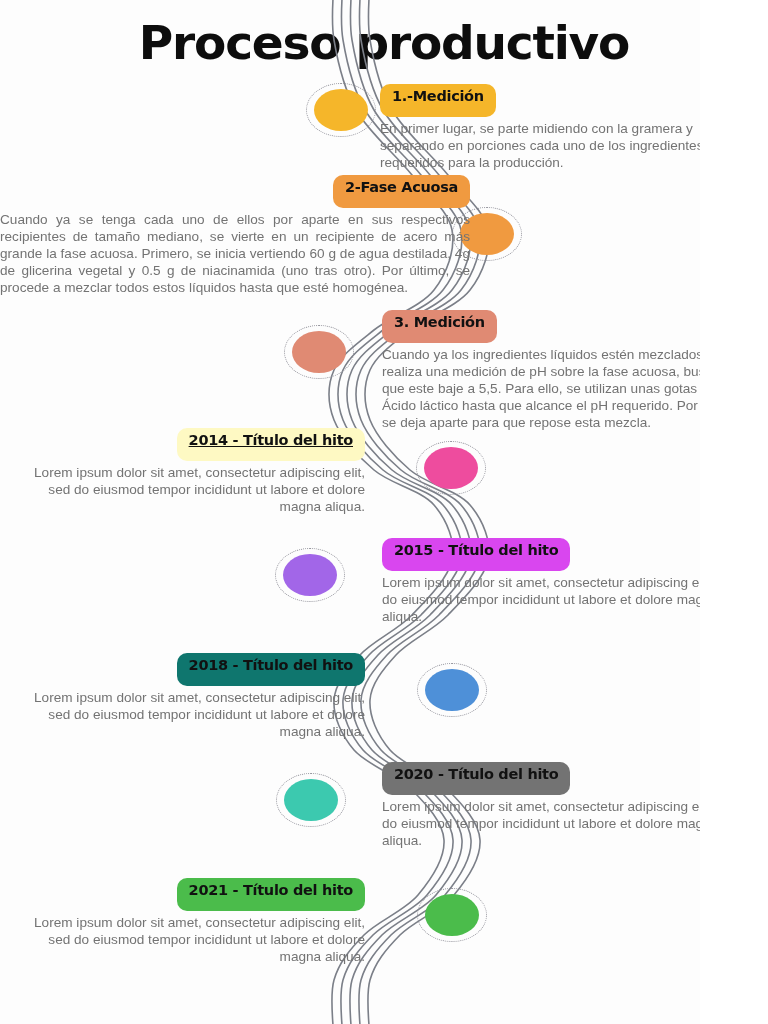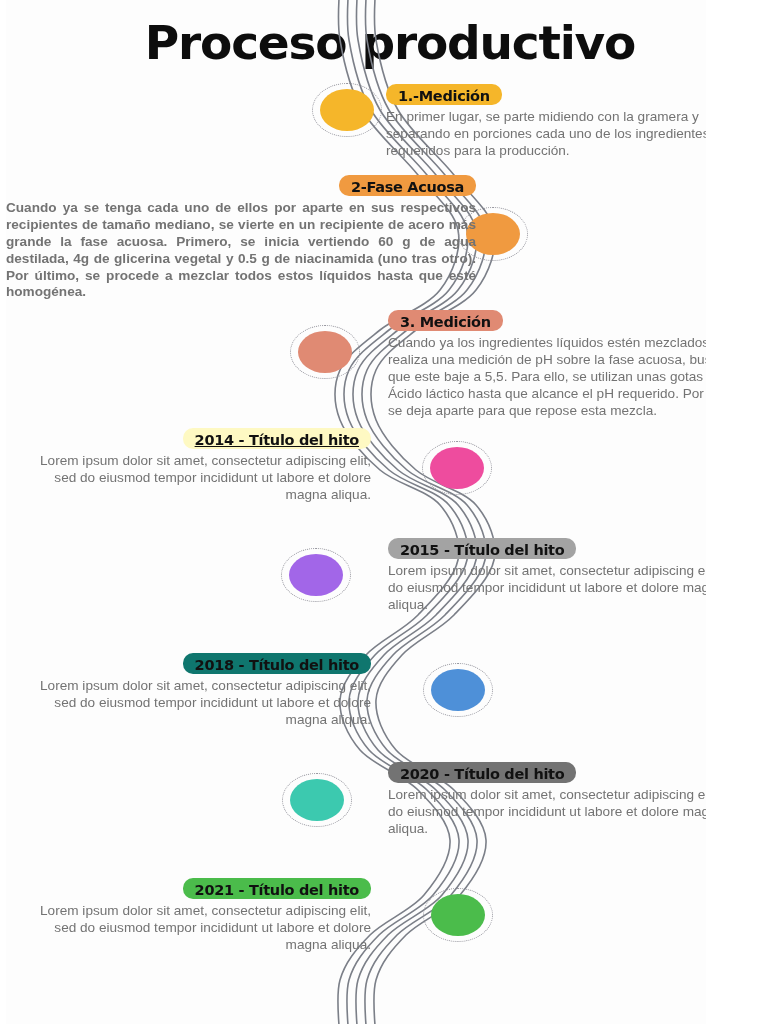--- a/index.html
+++ b/index.html
@@ -14,21 +14,20 @@
     overflow: hidden;
     position: relative;
   }
 
   #page {
     position: relative;
     width: 700px;
     height: 1024px;
     background: #fdfdfd;
     overflow: hidden;
-    margin-left: 6px;
   }
 
   
   #title {
     position: absolute;
     left: 0;
     top: 18px;
     width: 768px;
     text-align: center;
     font-family: "DejaVu Sans", sans-serif;
@@ -75,21 +74,21 @@
 
   
   .block {
     position: absolute;
   }
   .block.right { text-align: left; }
   .block.left  { text-align: right; }
 
   .badge {
     display: inline-block;
-    padding: 3px 12px 0 12px;
+    padding: 3px 12px 12px 12px;
     border-radius: 10px;
     font-family: "DejaVu Sans", sans-serif;
     font-weight: bold;
     font-size: 14.5px;
     letter-spacing: -0.3px;
     color: #111111;
     white-space: nowrap;
     line-height: 1.25;
   }
 
@@ -97,21 +96,20 @@
     margin-top: 4px;
     font-family: "Liberation Sans", sans-serif;
     font-size: 13.6px;
     line-height: 1.24;
     color: #737373;
     font-weight: 500;
   }
   .body.justify {
     text-align: justify;
     text-align-last: left;
-    font-weight: bold;
   }
 </style>
 </head>
 <body>
 
 <div id="page">
 
   <div id="title">Proceso productivo</div>
 
   <svg id="ribbon" viewBox="0 0 768 1024" preserveAspectRatio="none" aria-hidden="true">
@@ -156,19 +154,19 @@
       <div class="node" style="left: 417px; top: 888px;">
         <div class="ring"></div>
         <div class="dot" style="background: rgb(75, 188, 75);"></div>
       </div>
     </div>
   <div id="blocks-layer">
       <div class="block right" style="left: 380px; top: 84px; width: 372px;"><div class="badge" style="background: rgb(245, 182, 42);">1.-Medición</div><div class="body">En primer lugar, se parte midiendo con la gramera y separando en porciones cada uno de los ingredientes requeridos para la producción.</div></div>
       <div class="block left" style="left: 0px; top: 175px; width: 470px;"><div class="badge" style="background: rgb(240, 154, 64);">2-Fase Acuosa</div><div class="body justify">Cuando ya se tenga cada uno de ellos por aparte en sus respectivos recipientes de tamaño mediano, se vierte en un recipiente de acero más grande la fase acuosa. Primero, se inicia vertiendo 60 g de agua destilada, 4g de glicerina vegetal y 0.5 g de niacinamida (uno tras otro). Por último, se procede a mezclar todos estos líquidos hasta que esté homogénea.</div></div>
       <div class="block right" style="left: 382px; top: 310px; width: 370px;"><div class="badge" style="background: rgb(224, 138, 115);">3. Medición</div><div class="body">Cuando ya los ingredientes líquidos estén mezclados, se realiza una medición de pH sobre la fase acuosa, buscando que este baje a 5,5. Para ello, se utilizan unas gotas de Ácido láctico hasta que alcance el pH requerido. Por último, se deja aparte para que repose esta mezcla.</div></div>
       <div class="block left" style="left: 10px; top: 428px; width: 355px;"><div class="badge" style="background: #fef9c3; text-decoration: underline;">2014 - Título del hito</div><div class="body">Lorem ipsum dolor sit amet, consectetur adipiscing elit, sed do eiusmod tempor incididunt ut labore et dolore magna aliqua.</div></div>
-      <div class="block right" style="left: 382px; top: 538px; width: 370px;"><div class="badge" style="background: #a3a3a3;">2015 - Título del hito</div><div class="body">Lorem ipsum dolor sit amet, consectetur adipiscing elit, sed do eiusmod tempor incididunt ut labore et dolore magna aliqua.</div></div>
+      <div class="block right" style="left: 382px; top: 538px; width: 370px;"><div class="badge" style="background: #d946ef;">2015 - Título del hito</div><div class="body">Lorem ipsum dolor sit amet, consectetur adipiscing elit, sed do eiusmod tempor incididunt ut labore et dolore magna aliqua.</div></div>
       <div class="block left" style="left: 10px; top: 653px; width: 355px;"><div class="badge" style="background: #0f766e;">2018 - Título del hito</div><div class="body">Lorem ipsum dolor sit amet, consectetur adipiscing elit, sed do eiusmod tempor incididunt ut labore et dolore magna aliqua.</div></div>
       <div class="block right" style="left: 382px; top: 762px; width: 370px;"><div class="badge" style="background: #737373;">2020 - Título del hito</div><div class="body">Lorem ipsum dolor sit amet, consectetur adipiscing elit, sed do eiusmod tempor incididunt ut labore et dolore magna aliqua.</div></div>
       <div class="block left" style="left: 10px; top: 878px; width: 355px;"><div class="badge" style="background: rgb(75, 188, 75);">2021 - Título del hito</div><div class="body">Lorem ipsum dolor sit amet, consectetur adipiscing elit, sed do eiusmod tempor incididunt ut labore et dolore magna aliqua.</div></div>
     </div>
 
 </div>
 
 </body></html>

